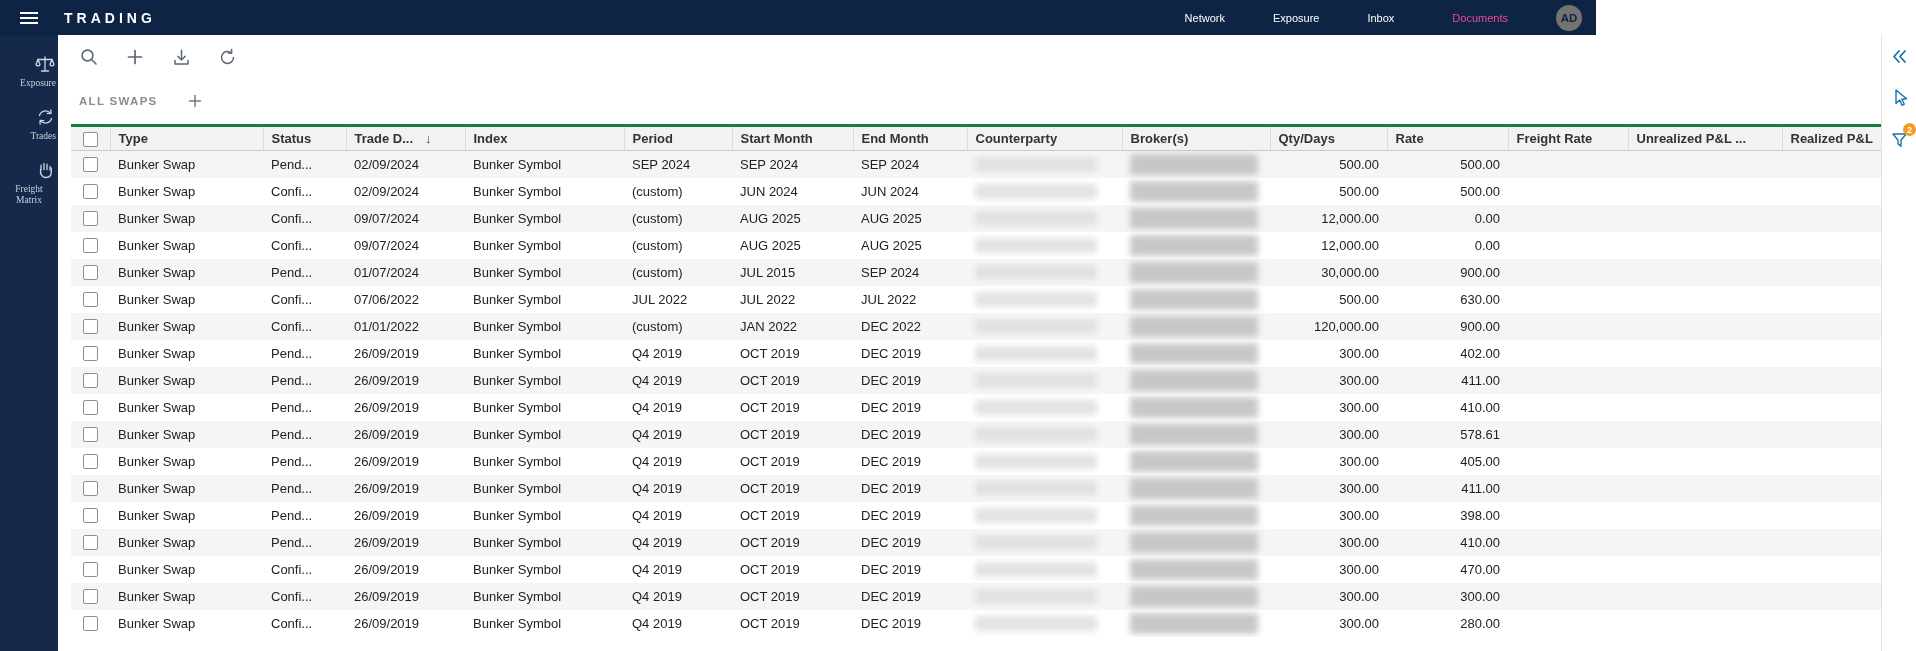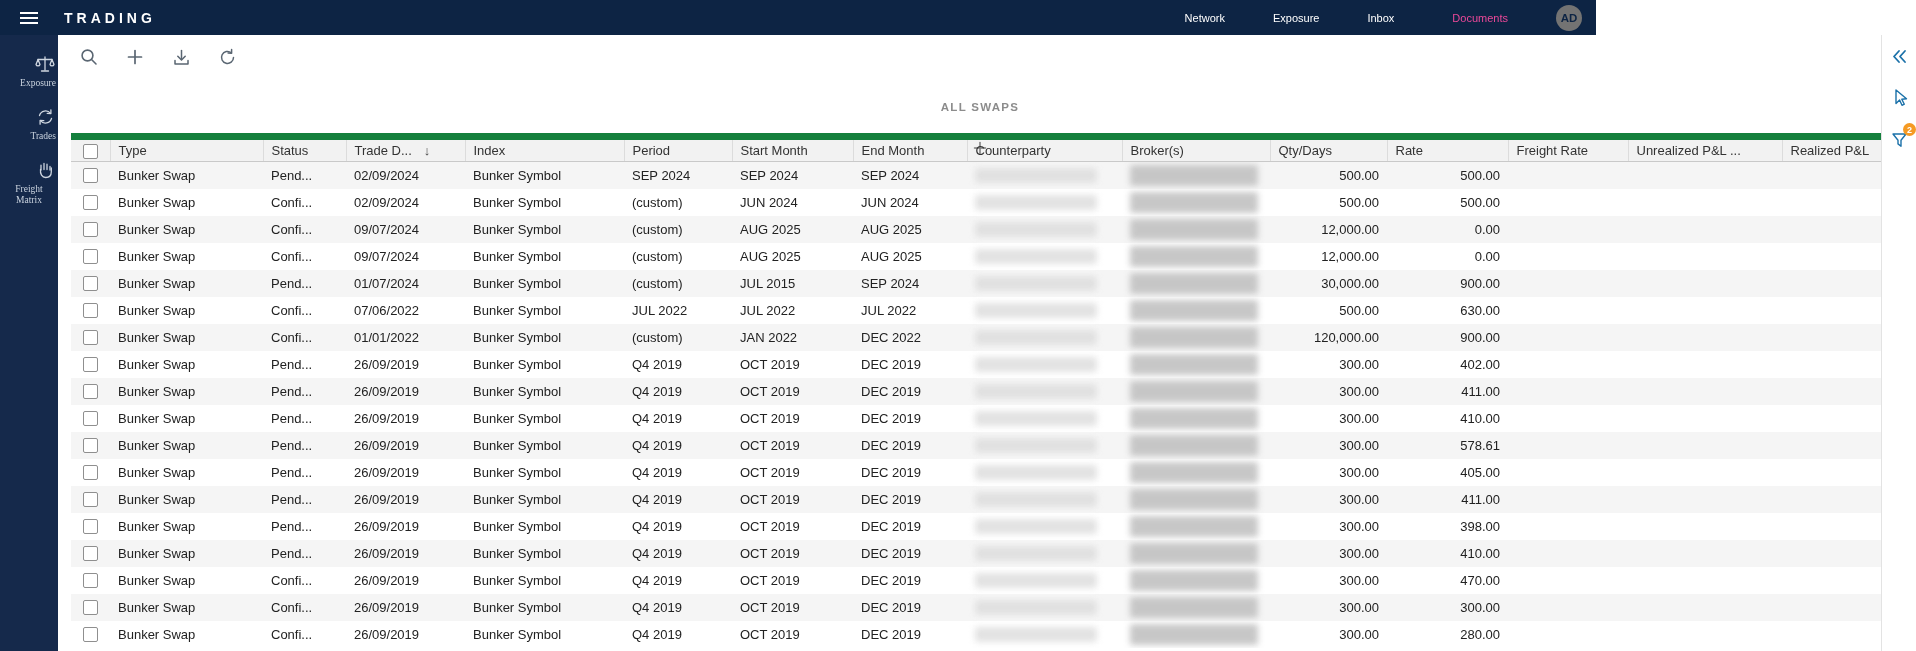--- a/index.html
+++ b/index.html
@@ -62,33 +62,33 @@
   
   .main {
     position:absolute; top:35px; left:58px; width:1823px; height:616px;
     background:#fff; overflow:hidden;
   }
   .page-title {
     margin:10px 0 0 19px; font-size:17px; font-weight:bold; color:#1b71a9;
   }
   .toolbar { display:flex; align-items:center; gap:24px; margin:10px 0 0 20px; height:24px; }
   .tool-btn { width:22px; height:22px; display:flex; align-items:center; justify-content:center; cursor:pointer; }
-  .tabbar { display:flex; align-items:center; gap:28px; margin:32px 0 0 21px; height:18px;flex-direction:column; }
+  .tabbar { display:flex; align-items:center; gap:28px; margin:23px 0 0 21px; height:18px; }
   .tab-label {
     font-size:11.5px; font-weight:600; letter-spacing:1.3px; color:#8c8c8c;
     text-transform:uppercase; cursor:pointer;
   }
   .tab-add { width:18px; height:18px; display:flex; align-items:center; justify-content:center; cursor:pointer; }
 
   
   .table-wrap { margin:14px 0 0 13px; }
   table { border-collapse:collapse; table-layout:fixed; width:1811px; font-size:13px; color:#222; }
   thead th {
-    background:#f2f2f2; border-top:7px solid #15803d; border-bottom:1px solid #c9c9c9;
-    border-right:1px solid #dcdcdc; height:25px; font-weight:400; color:#333;
+    background:#f2f2f2; border-top:3px solid #15803d; border-bottom:1px solid #c9c9c9;
+    border-right:1px solid #dcdcdc; height:25px; font-weight:700; color:#333;
     text-align:left; padding:0 8px; white-space:nowrap; overflow:hidden; cursor:pointer;
   }
   thead th:last-child { border-right:none; }
   tbody td { height:27px; padding:0 8px; white-space:nowrap; overflow:hidden; }
   tbody tr:nth-child(odd)  { background:#f5f5f5; }
   tbody tr:nth-child(even) { background:#ffffff; }
   .num { text-align:right; }
   .c-check { text-align:center; padding:0 !important; }
   .checkbox {
     display:inline-block; width:15px; height:15px; background:#fff;

